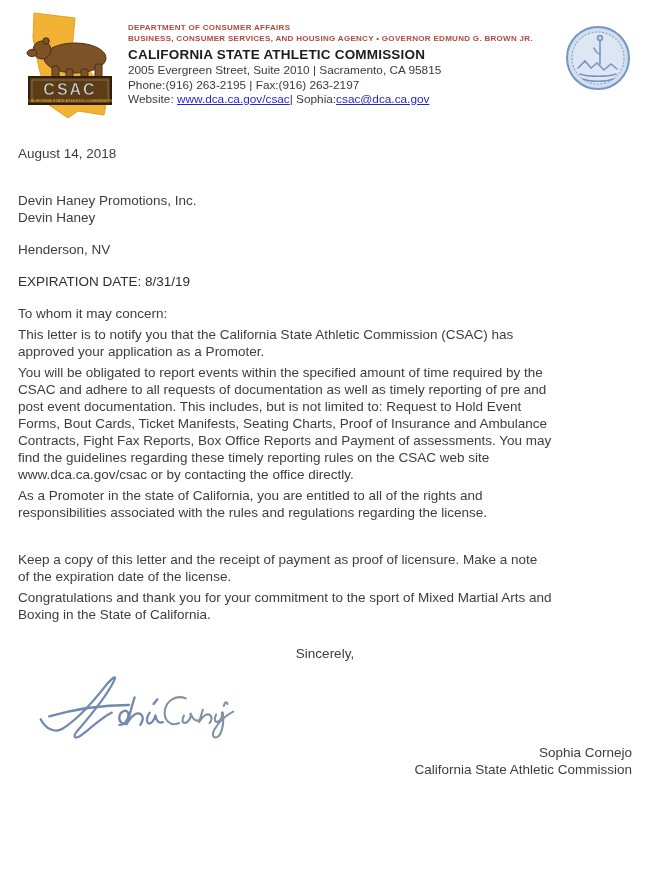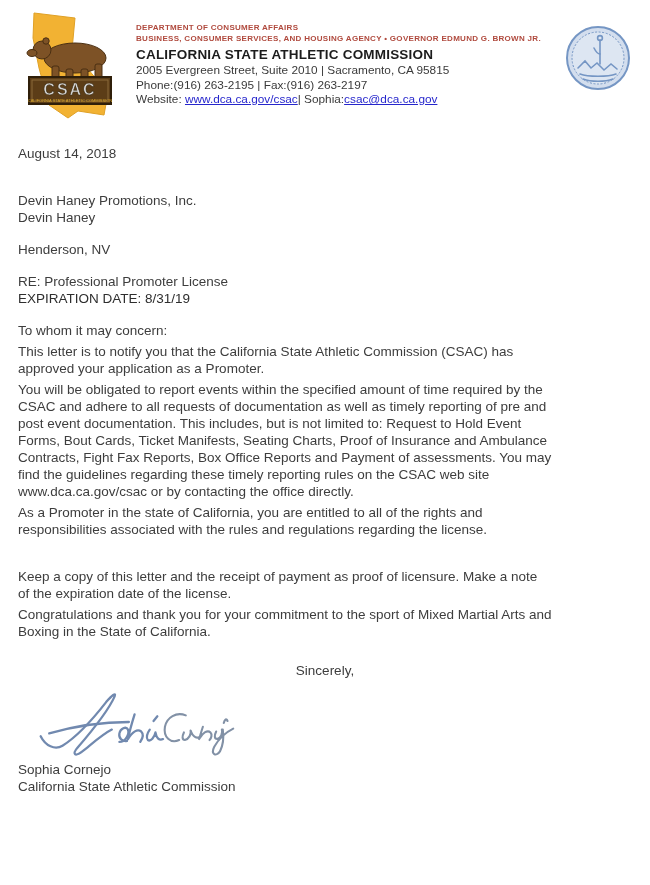--- a/index.html
+++ b/index.html
@@ -9,21 +9,21 @@
     font-family: "Liberation Sans", sans-serif;
     color: #3d3d3d;
     overflow: hidden;
     position: relative;
   }
   .page { padding: 8px 18px 0 18px; }
 
   
   .letterhead { display: flex; align-items: flex-start; }
   .logo-box { width: 106px; height: 113px; flex: 0 0 auto; }
-  .head-text { margin-left: 12px; padding-top: 14px; flex: 1 1 auto; }
+  .head-text { margin-left: 4px; padding-top: 14px; flex: 1 1 auto; }
   .red-line {
     font-size: 8px; font-weight: bold; color: #b04a3e;
     letter-spacing: 0.3px; line-height: 11px; white-space: nowrap;
   }
   .commission-name {
     font-size: 13.5px; font-weight: bold; color: #1c1c1c;
     letter-spacing: 0.2px; margin-top: 2px; line-height: 17px;
   }
   .contact-line { font-size: 11.8px; color: #3a3a3a; line-height: 14.6px; }
   .head-link { color: #2626cc; text-decoration: underline; cursor: pointer; }
@@ -35,21 +35,21 @@
   .date-line   { margin-top: 24px; }
   .recipient   { margin-top: 30px; }
   .city-line   { margin-top: 15px; }
   .re-block    { margin-top: 15px; }
   .bold        { font-weight: normal; color: #2e2e2e; }
   .salutation  { margin-top: 15px; }
   .para        { margin-top: 4px; }
   .para-gap    { margin-top: 30px; }
   .closing     { margin-top: 22px; text-align: center; }
   .signature-wrap { margin-top: 6px; margin-left: 8px; height: 74px; }
-  .signoff     { margin-top: 2px; }
+  .signoff     { margin-top: 2px; text-align: right; }
 </style>
 </head>
 <body>
 
 <div class="page">
 
   <div class="letterhead">
 
     <div class="logo-box">
       <svg width="106" height="113" viewBox="0 0 106 113">
@@ -102,21 +102,20 @@
   </div>
 
   <div class="body-text date-line">August 14, 2018</div>
 
   <div class="body-text recipient prewrap">Devin Haney Promotions, Inc.
 Devin Haney</div>
 
   <div class="body-text city-line">Henderson, NV</div>
 
   <div class="re-block">
-    <div class="body-text">RE: Professional Promoter License</div>
     <div class="body-text bold">EXPIRATION DATE: 8/31/19</div>
   </div>
 
   <div class="body-text salutation">To whom it may concern:</div>
 
   <div class="body-text para prewrap">This letter is to notify you that the California State Athletic Commission (CSAC) has
 approved your application as a Promoter.</div>
   <div class="body-text para prewrap">You will be obligated to report events within the specified amount of time required by the
 CSAC and adhere to all requests of documentation as well as timely reporting of pre and
 post event documentation. This includes, but is not limited to: Request to Hold Event

